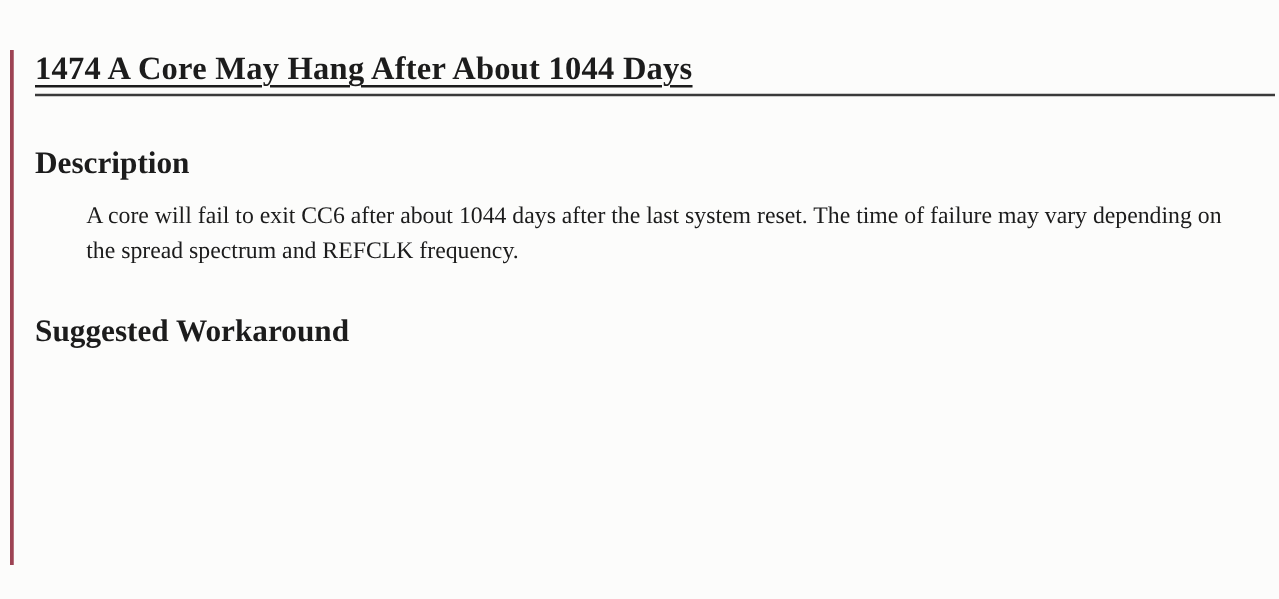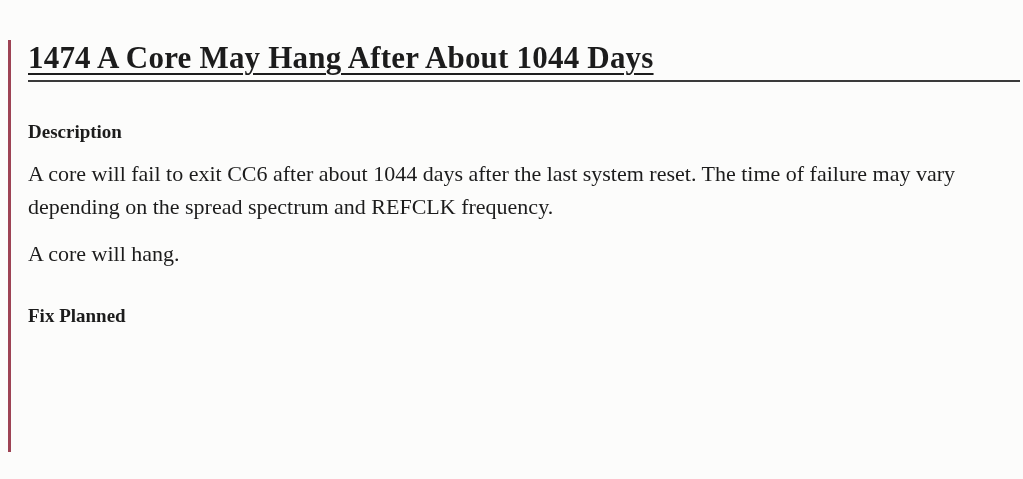--- a/index.html
+++ b/index.html
@@ -26,63 +26,63 @@
   }
   .content {
     position: absolute;
     left: 28px;
     top: 0;
     width: 992px;
   }
   .doc-title {
     display: inline-block;
     margin-top: 42px;
-    font-size: 31px;
+    font-size: 26px;
     font-weight: bold;
     letter-spacing: 0.2px;
     text-decoration: underline;
     text-decoration-thickness: 2px;
     text-underline-offset: 5px;
     line-height: 1.0;
     white-space: nowrap;
   }
   .title-rule {
     width: 992px;
     height: 2px;
     background: #3a3a3a;
     margin-top: 7px;
   }
   .section-heading {
-    font-size: 19px;
+    font-size: 25px;
     font-weight: bold;
     margin-top: 36px;
     line-height: 1.1;
   }
   .section-heading.first {
     margin-top: 40px;
   }
   .section-body {
-    font-size: 22px;
+    font-size: 19px;
     line-height: 1.5;
     margin-top: 14px;
     max-width: 935px;
+    margin-left: 41px;
   }
 </style>
 </head>
 <body>
 
 <div class="page">
   <div class="accent-bar"></div>
 
   <div class="content">
     <h1 class="doc-title">1474 A Core May Hang After About 1044 Days</h1>
     <div class="title-rule"></div>
 
     <h2 class="section-heading first">Description</h2>
     <p class="section-body">A core will fail to exit CC6 after about 1044 days after the last system reset. The time of failure may vary depending on the spread spectrum and REFCLK frequency.</p>
 
-    <p class="section-body">A core will hang.</p>
 
+    <h2 class="section-heading">Suggested Workaround</h2>
 
-    <h2 class="section-heading">Fix Planned</h2>
     
   </div>
 </div>
 
 </body></html>

